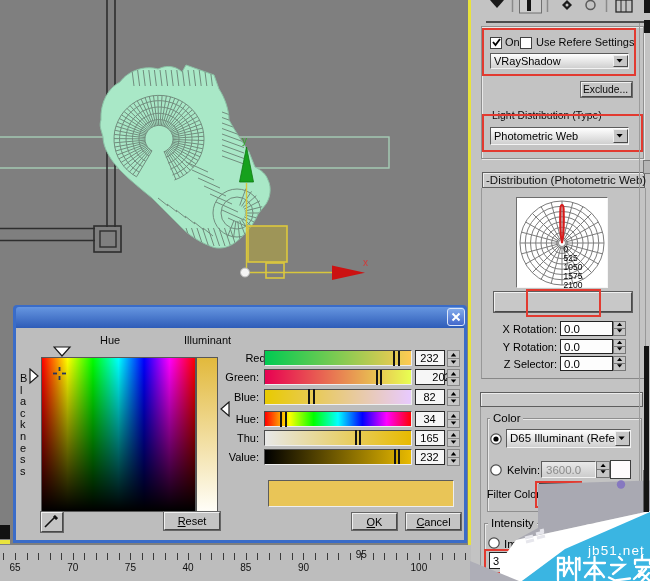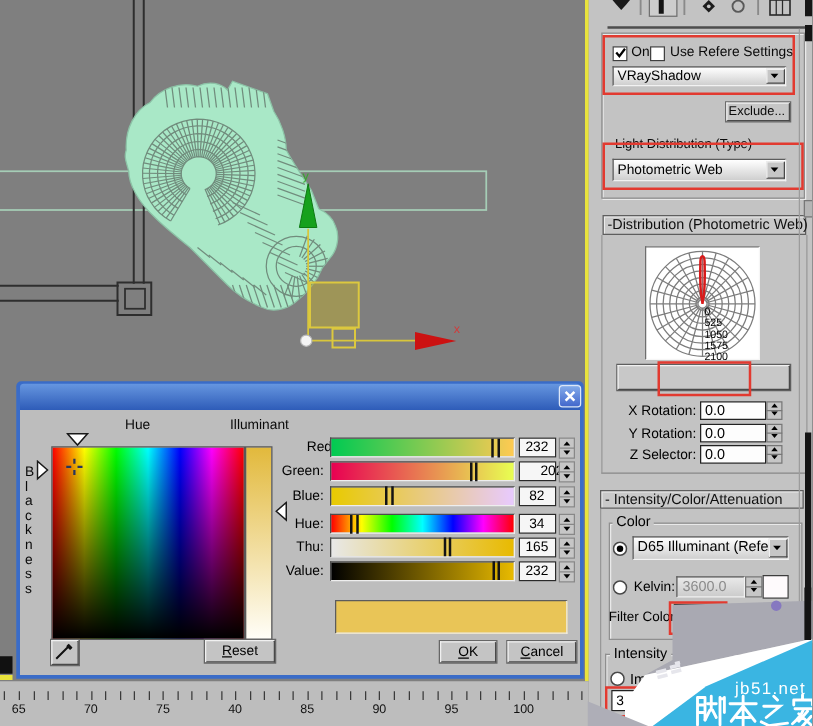--- a/index.html
+++ b/index.html
@@ -219,21 +219,21 @@
 <div class="abs" style="left:430.4px;top:8px;width:1px;height:7px;background:#3a3a3a;"></div>
 <div class="abs" style="left:441.9px;top:8px;width:1px;height:7px;background:#3a3a3a;"></div>
 <div class="abs" style="left:453.5px;top:8px;width:1px;height:7px;background:#3a3a3a;"></div>
 <div class="abs" style="left:465.0px;top:8px;width:1px;height:7px;background:#3a3a3a;"></div>
 <div class="abs" style="left:1.0px;top:17px;width:28px;text-align:center;font-size:10px;color:#111;">65</div>
 <div class="abs" style="left:58.7px;top:17px;width:28px;text-align:center;font-size:10px;color:#111;">70</div>
 <div class="abs" style="left:116.4px;top:17px;width:28px;text-align:center;font-size:10px;color:#111;">75</div>
 <div class="abs" style="left:174.1px;top:17px;width:28px;text-align:center;font-size:10px;color:#111;">40</div>
 <div class="abs" style="left:231.8px;top:17px;width:28px;text-align:center;font-size:10px;color:#111;">85</div>
 <div class="abs" style="left:289.5px;top:17px;width:28px;text-align:center;font-size:10px;color:#111;">90</div>
-<div class="abs" style="left:347.2px;top:17px;width:28px;text-align:center;font-size:10px;color:#111;">95</div>
+<div class="abs" style="left:347.2px;top:4px;width:28px;text-align:center;font-size:10px;color:#111;">95</div>
 <div class="abs" style="left:404.9px;top:17px;width:28px;text-align:center;font-size:10px;color:#111;">100</div>
 </div>
 
 <div class="abs" id="panel" style="left:471px;top:0;width:179px;height:581px;background:#c3c3c3;overflow:hidden;">
 <svg class="abs" style="left:0;top:0;" width="179" height="25">
 <path d="M19,0 L33,0 L30,3.5 L26,8 L22,3.5 Z" fill="#1a1a1a"></path>
 <line x1="41.5" y1="0" x2="41.5" y2="12" stroke="#8a8a8a" stroke-width="1.5"></line>
 <rect x="48.5" y="-2" width="22" height="15" fill="#cdcdcd" stroke="#707070" stroke-width="1"></rect>
 <rect x="56" y="0" width="4" height="11" fill="#141414"></rect>
 <line x1="76.5" y1="0" x2="76.5" y2="12" stroke="#8a8a8a" stroke-width="1.5"></line>
@@ -339,21 +339,20 @@
 <div class="abs" style="left:0px;top:358px;width:86px;text-align:right;font-size:11px;color:#000;">Z Selector:</div>
     <div class="abs" style="left:89px;top:356px;width:51px;height:13px;background:#fdfdfd;border:1px solid #222;"></div>
     <div class="abs" style="left:93px;top:358px;font-size:11.5px;color:#000;">0.0</div>
     <div class="abs" style="left:142px;top:356px;width:11px;height:13px;background:#c6c6c6;border:1px solid #777;"></div>
     <svg class="abs" style="left:142px;top:356px;" width="13" height="15">
       <line x1="0" y1="7.5" x2="13" y2="7.5" stroke="#777" stroke-width="1"></line>
       <polygon points="4,5 9.2,5 6.6,1.8" fill="#000"></polygon>
       <polygon points="4,8.2 9.2,8.2 6.6,11.4" fill="#000"></polygon>
     </svg>
 <div class="abs" style="left:9px;top:392px;width:161px;height:13px;background:#c9c9c9;border:1px solid #5e5e5e;box-shadow:1px 1px 0 #ececec inset;"></div>
-    <div class="abs" style="left:13px;top:394px;font-size:11.5px;color:#101010;white-space:nowrap;">- Intensity/Color/Attenuation</div>
 <div class="abs" style="left:8.5px;top:407px;width:164px;height:174px;border-left:1px solid #989898;border-right:1px solid #989898;"></div>
 <div class="abs" style="left:16px;top:418px;width:153px;height:92px;border:1px solid #8f8f8f;box-shadow:1px 1px 0 #e9e9e9 inset;"></div>
 <div class="abs" style="left:19px;top:412px;font-size:11.5px;color:#000;background:#c3c3c3;padding:0 3px;">Color</div>
 <svg class="abs" style="left:19px;top:433px;" width="13" height="13">
       <circle cx="6" cy="6" r="5.2" fill="#fff" stroke="#494949" stroke-width="1.2"></circle>
       <circle cx="6" cy="6" r="2.6" fill="#000"></circle>
     </svg>
 <div class="abs sunken" style="left:35px;top:429px;width:123px;height:17px;background:linear-gradient(#ffffff,#cfcfcf);"></div>
     <div class="abs" style="left:39px;top:432px;font-size:11.5px;color:#000;white-space:nowrap;">D65 Illuminant (Refere</div>
     <div class="abs raised" style="left:144px;top:430.5px;width:13px;height:13px;background:#c6c6c6;"></div>

